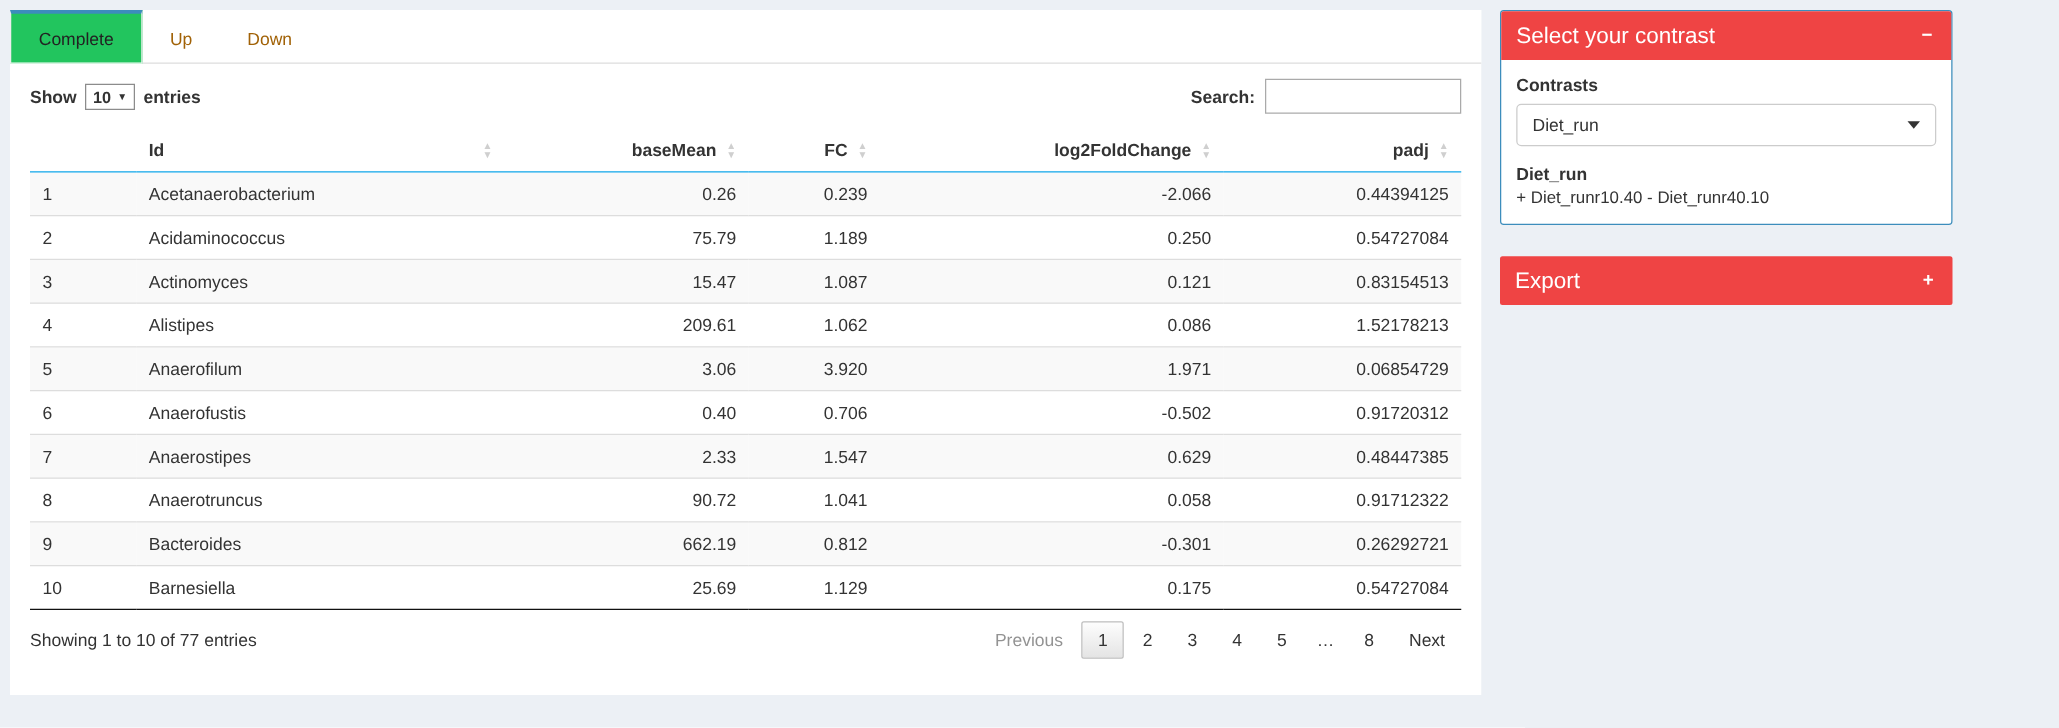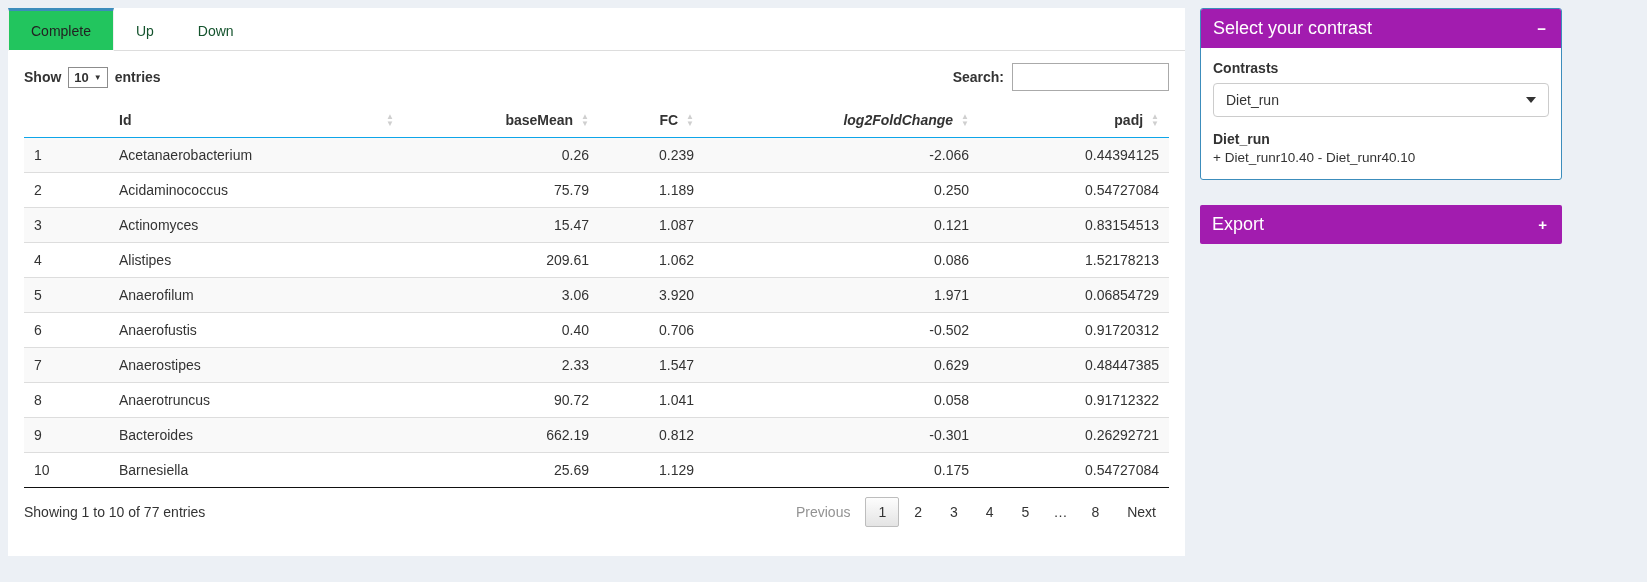--- a/index.html
+++ b/index.html
@@ -10,21 +10,21 @@
     font-family:"Liberation Sans", sans-serif;
     font-size:14px; color:#333;
     overflow:hidden;
   }
   .page { display:flex; align-items:flex-start; padding:8px 0 0 8px; }
 
   
   .main-card { width:1177px; background:#fff; min-height:548px; }
   .tabs { display:flex; border-bottom:1px solid #ddd; background:#fff; }
   .tab {
-    padding:12px 22px 11px; cursor:pointer; color:#14532d;
+    padding:12px 22px 11px; cursor:pointer; color:#a16207;
     border-top:3px solid transparent; margin-bottom:-1px;
   }
   .tab.active {
     border-top:3px solid #3c8dbc;
     border-left:1px solid #eee; border-right:1px solid #eee;
     border-bottom:1px solid #fff; background:#22c55e; color:#222;
   }
   .tab-content { padding:10px 16px 16px; }
 
   .controls { display:flex; justify-content:space-between; align-items:center; margin:2px 0 12px; }
@@ -55,41 +55,41 @@
     margin-left:8px; color:#cfcfcf; font-size:8px; line-height:7px;
     letter-spacing:0;
   }
   table.dt tbody td { padding:9px 10px; }
   table.dt tbody tr + tr td { border-top:1px solid #ddd; }
   table.dt tbody tr:nth-child(odd) { background:#f9f9f9; }
   .col-num   { width:85px; }
   .col-id    { width:295px; }
   .col-base  { width:195px; }
   .col-fc    { width:105px; }
-  .col-lfc   { width:275px;font-style:italic; }
+  .col-lfc   { width:275px; }
   .col-padj  { width:auto; }
   td.r { text-align:right; }
 
   
   .table-footer { display:flex; justify-content:space-between; align-items:center; margin-top:9px; }
   .pagination { display:flex; align-items:center; }
   .page-btn {
     padding:6px 12px; margin-left:2px; color:#333; cursor:pointer;
     border:1px solid transparent; border-radius:2px; user-select:none;
   }
   .page-btn.current { background:linear-gradient(#fdfdfd,#e4e4e4); border:1px solid #bdbdbd; }
   .page-btn.disabled { color:#939393; cursor:default; }
   .page-btn.ellipsis { cursor:default; padding:6px 8px; }
 
   
   .side-col { width:362px; margin-left:15px; }
   .box { border-radius:3px; margin-bottom:25px; }
   .box.bordered { border:1px solid #3c8dbc; background:#fff; }
   .box-header {
-    background:#a21caf; color:#fff; padding:9px 12px;
+    background:#ef4444; color:#fff; padding:9px 12px;
     font-size:18px; display:flex; justify-content:space-between; align-items:center;
     border-radius:2px 2px 0 0;
   }
   .box.collapsed .box-header { border-radius:2px; }
   .collapse-btn {
     color:#fff; font-weight:bold; font-size:15px; cursor:pointer;
     padding:0 3px; line-height:1;
   }
   .box-body { padding:12px 12px 14px; }
   .field-label { font-weight:bold; margin-bottom:7px; }

